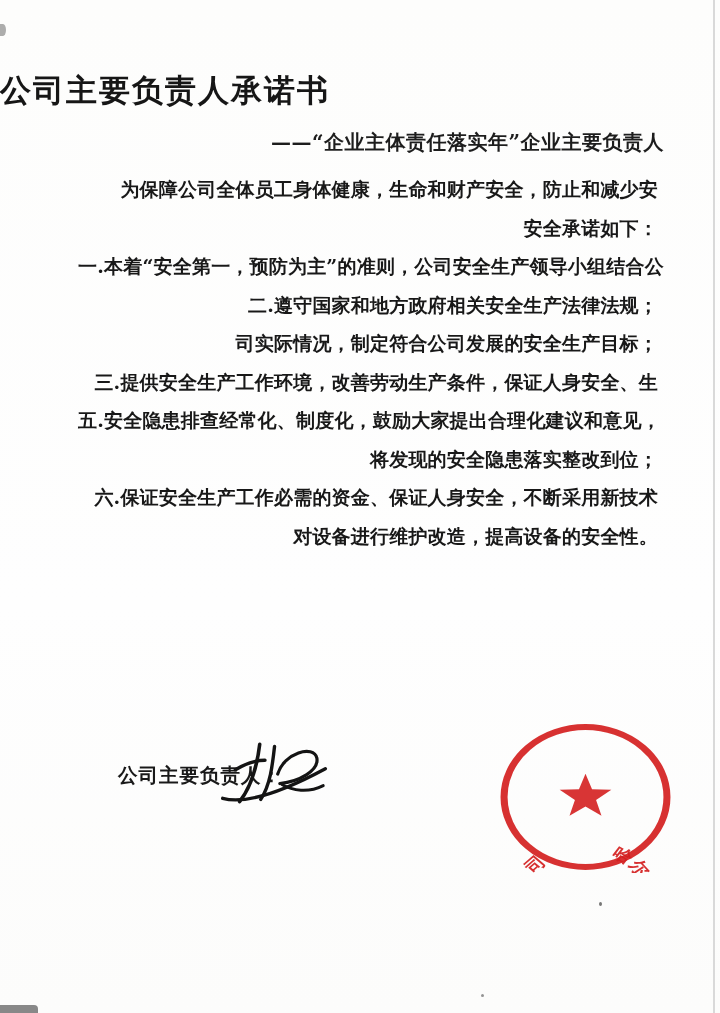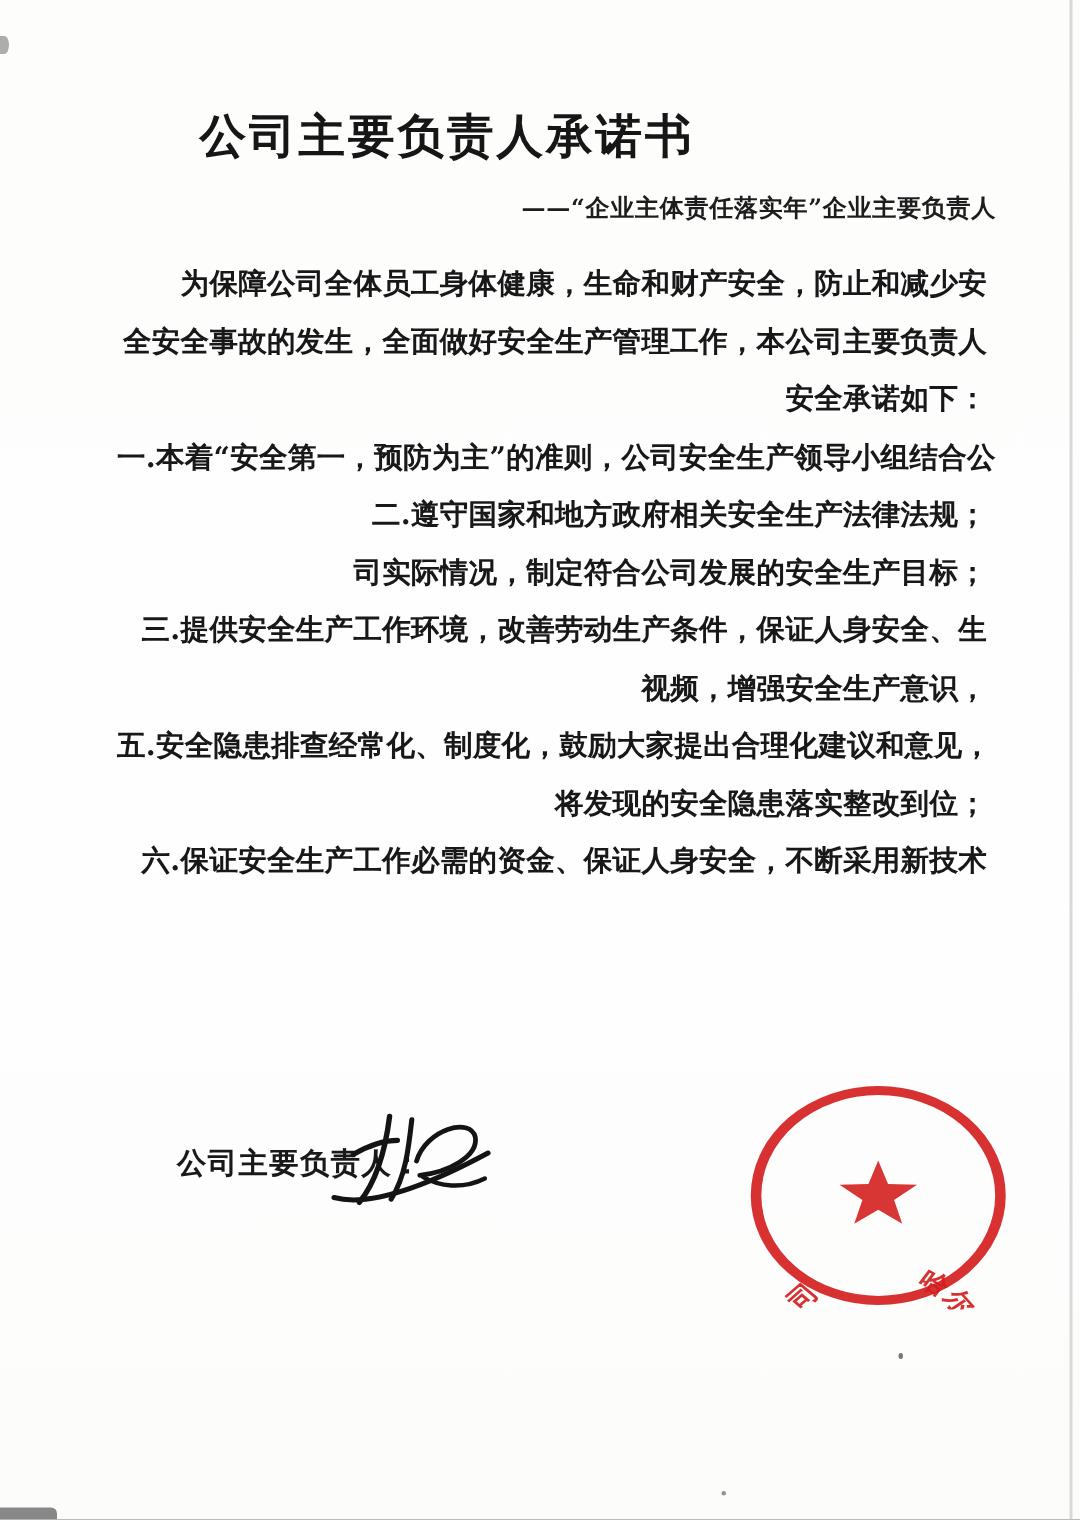--- a/index.html
+++ b/index.html
@@ -7,27 +7,27 @@
     position:relative;
     width:720px;height:1013px;
     background:#fefefdff;
     background:linear-gradient(180deg,#fdfdfc 0%,#fefefe 60%,#fcfcfb 100%);
     overflow:hidden;
     font-family:"DejaVu Serif","Liberation Serif",serif;
     color:#1b1b1b;
   }
   .title{
     position:absolute;top:70px;left:0;width:596px;
-    text-align:center;
+    text-align:left;
     font-size:31px;font-weight:bold;letter-spacing:2px;
     color:#161616;
   }
   .subtitle{
     position:absolute;top:129px;right:56px;
-    font-size:16px;font-weight:600;letter-spacing:0.5px;
+    font-size:20px;font-weight:600;letter-spacing:0.5px;
     color:#1d1d1d;white-space:nowrap;
   }
   .body-block{
     position:absolute;top:170px;left:78px;width:580px;
     font-size:19px;font-weight:600;
   }
   .line{
     height:38.5px;line-height:38.5px;
     white-space:nowrap;letter-spacing:0.2px;
     color:#181818;
@@ -62,30 +62,29 @@
 <body>
 
 <div class="page">
 
   <div class="title">公司主要负责人承诺书</div>
 
   <div class="subtitle">——“企业主体责任落实年”企业主要负责人</div>
 
   <div class="body-block">
     <div class="line indent">为保障公司全体员工身体健康，生命和财产安全，防止和减少安</div>
-    <div class="line">全安全事故的发生，全面做好安全生产管理工作，本公司主要负责人</div>
     <div class="line">安全承诺如下：</div>
     <div class="line">一.本着“安全第一，预防为主”的准则，公司安全生产领导小组结合公</div>
     <div class="line">二.遵守国家和地方政府相关安全生产法律法规；</div>
     <div class="line">司实际情况，制定符合公司发展的安全生产目标；</div>
     <div class="line">三.提供安全生产工作环境，改善劳动生产条件，保证人身安全、生</div>
-    <div class="line">视频，增强安全生产意识，</div>
     <div class="line">五.安全隐患排查经常化、制度化，鼓励大家提出合理化建议和意见，</div>
     <div class="line">将发现的安全隐患落实整改到位；</div>
     <div class="line">六.保证安全生产工作必需的资金、保证人身安全，不断采用新技术</div>
+    <div class="line">对设备进行维护改造，提高设备的安全性。</div>
   </div>
 
   <div class="sig-label">公司主要负责人：</div>
 
   <svg class="sig-svg" viewBox="0 0 105 68" fill="none" stroke="#141414" stroke-linecap="round">
     <path d="M16,30 C26,24 36,21 44,21" stroke-width="3.2"></path>
     <path d="M39,6 C37,22 33,44 20,60" stroke-width="3.4"></path>
     <path d="M53,8 C51,26 49,44 40,58" stroke-width="3.2"></path>
     <path d="M56,34 C62,14 90,6 93,19 C95,31 76,41 58,43" stroke-width="3"></path>
     <path d="M4,57 C26,63 62,50 101,29" stroke-width="3.2"></path>

